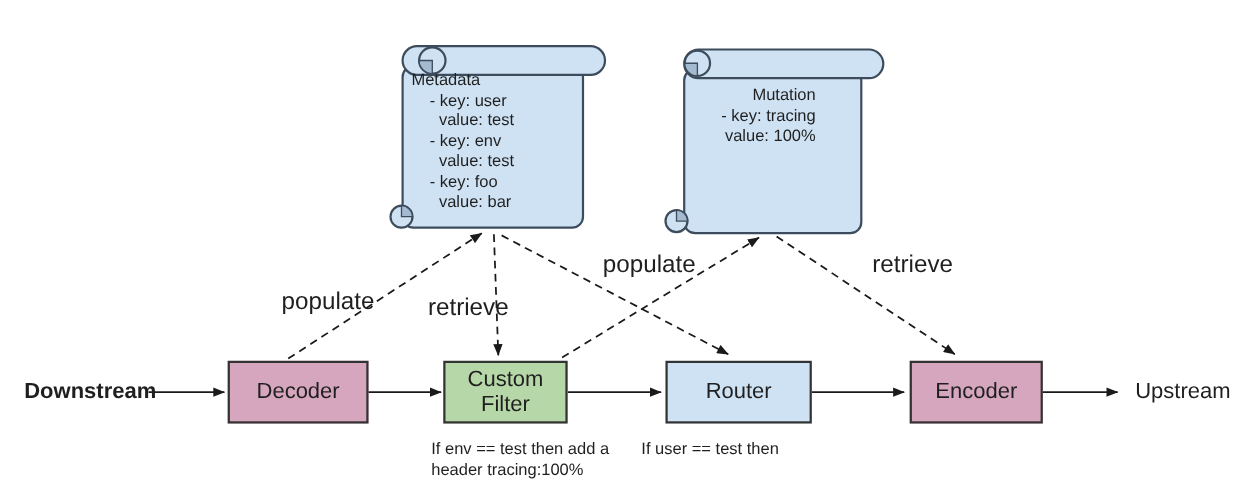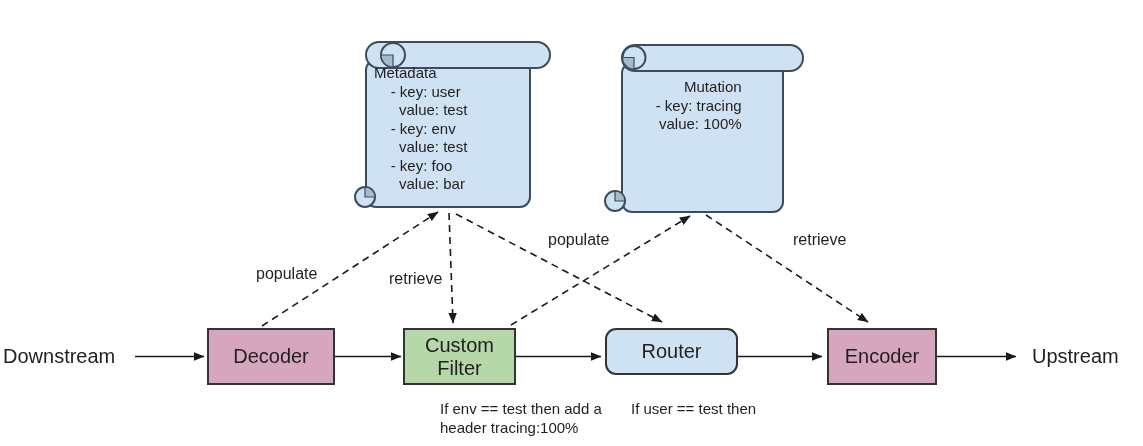--- a/index.html
+++ b/index.html
@@ -16,22 +16,22 @@
   .arrowhead{fill:var(--c-arrow,#1a1a1a);}
   
   .node{
     position:absolute;display:flex;align-items:center;justify-content:center;text-align:center;
     border:2px solid var(--c-node-border,#333);font-size:20px;line-height:23px;box-sizing:border-box;
   }
   .node.pink{background:var(--c-node-pink,#d5a6bd);}
   .node.green{background:var(--c-node-green,#b6d7a8);}
   .node.blue{background:var(--c-node-blue,#cfe2f3);}
   .endpoint-label{position:absolute;font-size:20px;line-height:23px;white-space:nowrap;}
-  .edge-label{position:absolute;font-size:16px;line-height:23px;white-space:nowrap;}
-  .caption{position:absolute;font-size:15px;line-height:19px;margin-left:48px;}
+  .edge-label{position:absolute;font-size:22px;line-height:23px;white-space:nowrap;}
+  .caption{position:absolute;font-size:15px;line-height:19px;}
   .caption div{white-space:nowrap;}
   .scroll-text{position:absolute;font-size:15px;line-height:18.5px;}
   .scroll-text div{white-space:pre;}
 </style>
 </head>
 <body>
 
 <div class="canvas">
 
   <svg class="layer" width="1143" height="446" viewBox="0 0 1143 446">
@@ -65,33 +65,33 @@
     <line class="flow" x1="738" y1="356.5" x2="822" y2="356.5" marker-end="url(#ah)"></line>
     <line class="flow" x1="937" y1="356.5" x2="1016" y2="356.5" marker-end="url(#ah)"></line>
 
     <line class="flow dashedline" x1="262" y1="326" x2="438" y2="212" marker-end="url(#ah)"></line>
     <line class="flow dashedline" x1="449" y1="213" x2="453" y2="323" marker-end="url(#ah)"></line>
     <line class="flow dashedline" x1="456" y1="214" x2="662" y2="322" marker-end="url(#ah)"></line>
     <line class="flow dashedline" x1="511" y1="325" x2="690" y2="216" marker-end="url(#ah)"></line>
     <line class="flow dashedline" x1="706" y1="215" x2="868" y2="322" marker-end="url(#ah)"></line>
   </svg>
 
-  <div class="endpoint-label" style="left:3px;top:345px;">Downstream</div>
+  <div class="endpoint-label" style="left:22px;top:345px;font-weight:bold;">Downstream</div>
   <div class="endpoint-label" style="left:1032px;top:345px;">Upstream</div>
 
   <div class="node pink" style="left:207px;top:328px;width:128px;height:57px;">
     <span>Decoder</span>
   </div>
   <div class="node green" style="left:403px;top:328px;width:113px;height:57px;">
     <span>Custom Filter</span>
   </div>
-  <div class="node blue" style="left:605px;top:328px;width:133px;height:47px;border-radius:11px;">
+  <div class="node blue" style="left:605px;top:328px;width:133px;height:57px;">
     <span>Router</span>
   </div>
-  <div class="node pink" style="left:827px;top:328px;width:110px;height:57px;">
+  <div class="node pink" style="left:827px;top:328px;width:121px;height:57px;">
     <span>Encoder</span>
   </div>
 
   <div class="edge-label" style="left:256px;top:262px;">populate</div>
   <div class="edge-label" style="left:389px;top:267px;">retrieve</div>
   <div class="edge-label" style="left:548px;top:228px;">populate</div>
   <div class="edge-label" style="left:793px;top:228px;">retrieve</div>
 
   <div class="caption" style="left:392px;top:399px;">
     <div>If env == test then add a</div>

